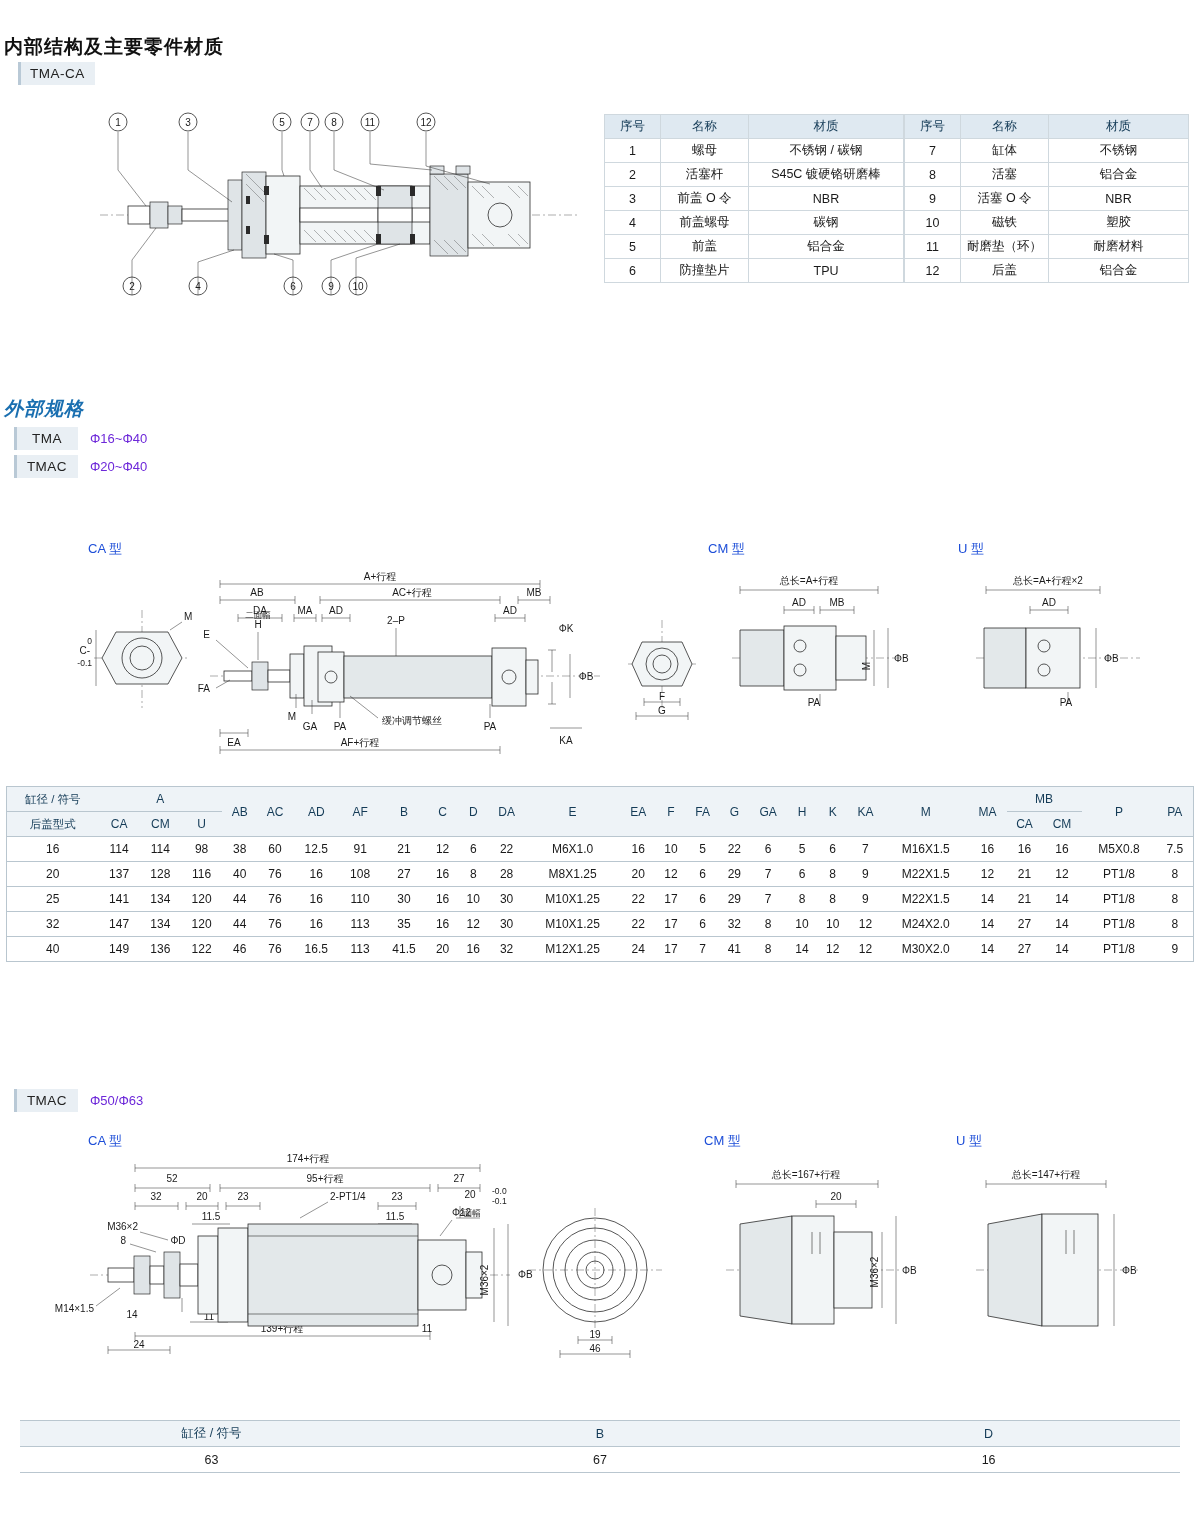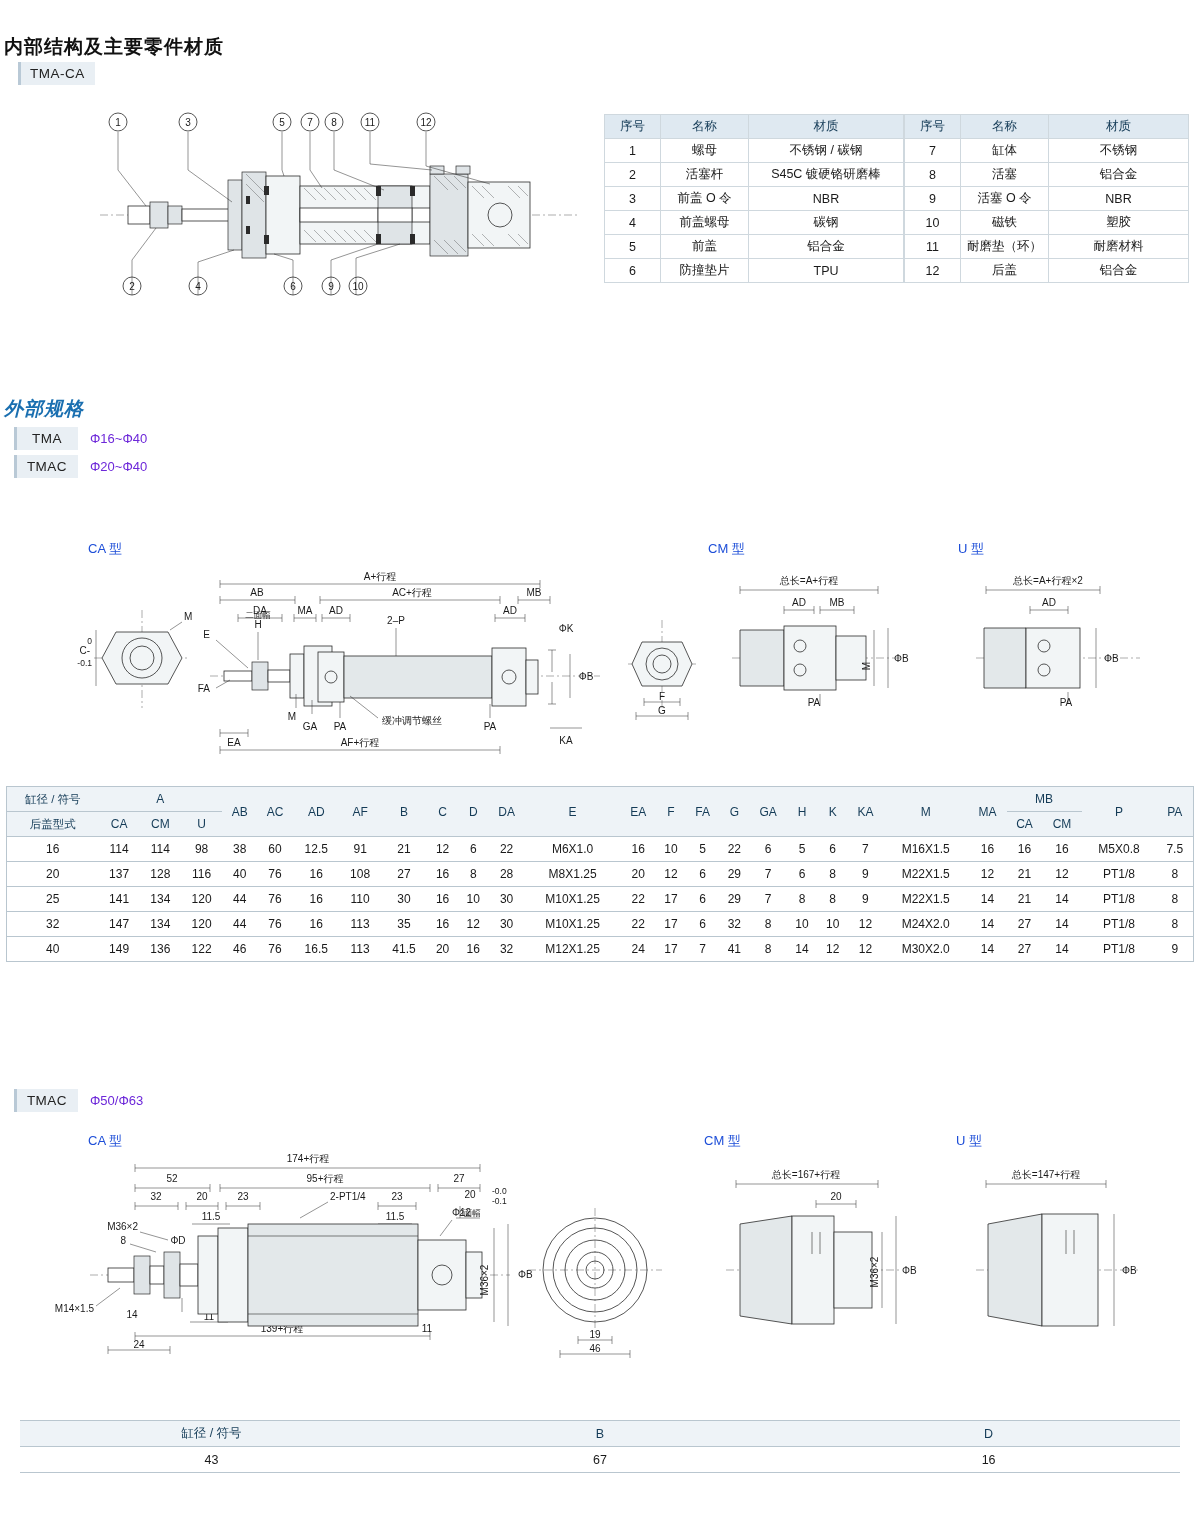--- a/index.html
+++ b/index.html
@@ -907,20 +907,20 @@
   <table class="bdtable" style="left:20px; top:1420px;">
     <thead>
       <tr>
         <th style="width:33%;">缸径 / 符号</th>
         <th style="width:34%;">B</th>
         <th style="width:33%;">D</th>
       </tr>
     </thead>
     <tbody>
       <tr>
-        <td>43</td>
+        <td>63</td>
         <td>67</td>
         <td>16</td>
       </tr>
     </tbody>
   </table>
 
 </div>
 
 </body></html>

